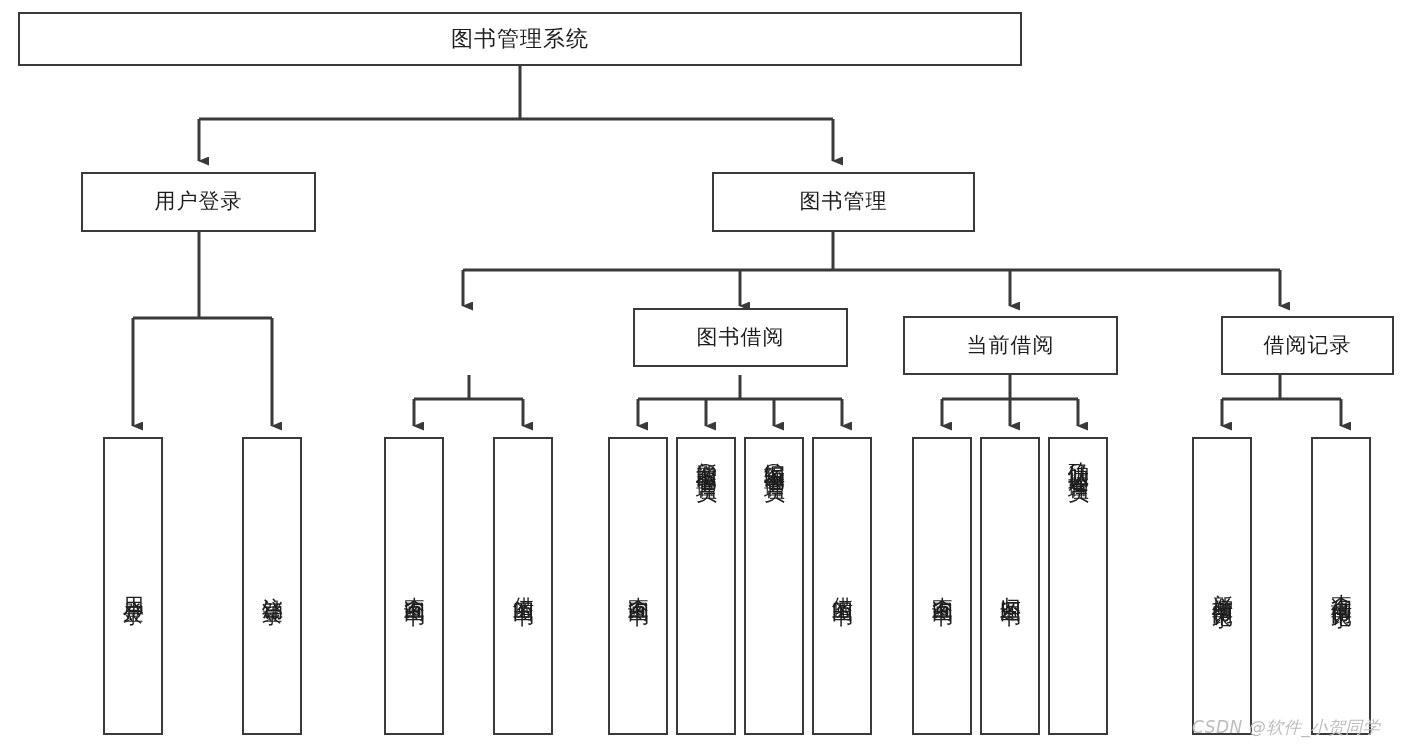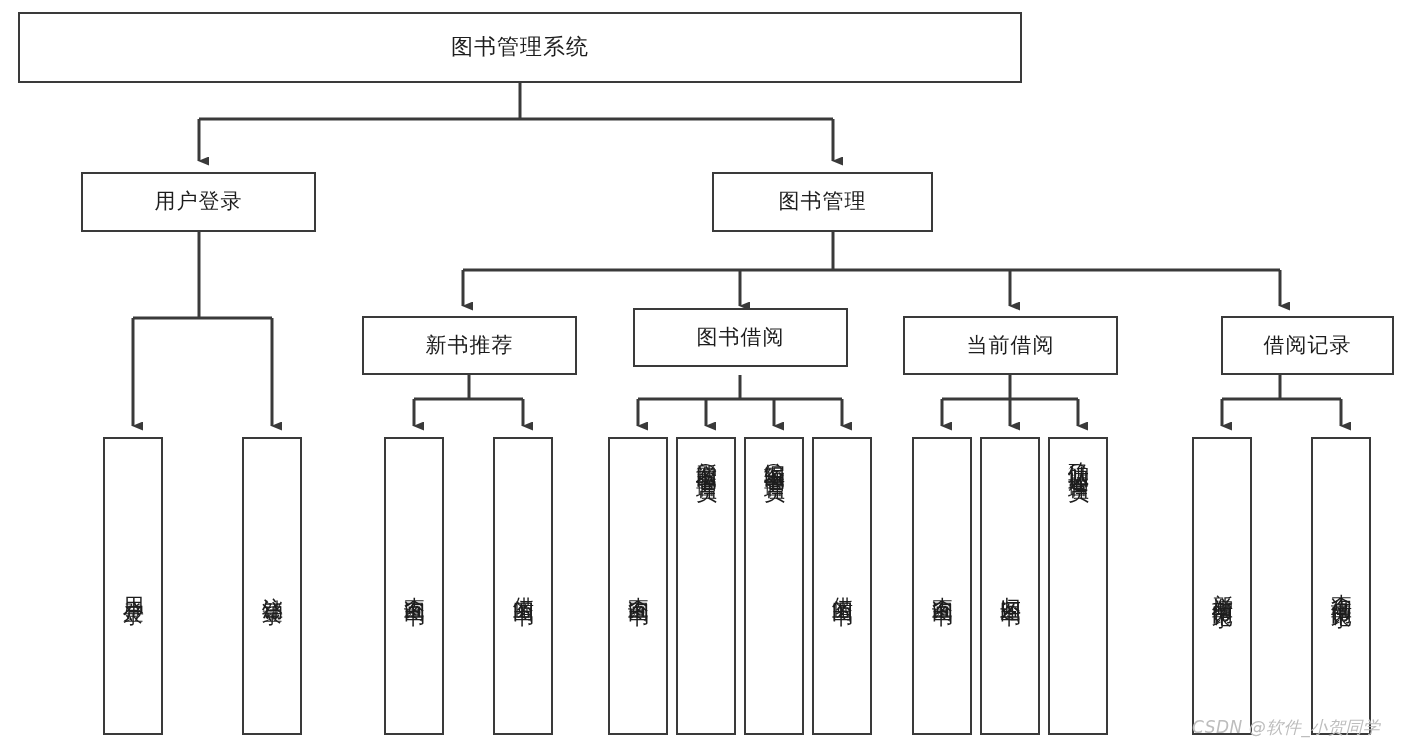--- a/index.html
+++ b/index.html
@@ -120,34 +120,31 @@
       <path d="M1010,399 L1010,426" marker-end="url(#arrow)"></path>
       <path d="M1078,399 L1078,426" marker-end="url(#arrow)"></path>
 
       <path d="M1280,375 L1280,399"></path>
       <path d="M1222,399 L1341,399"></path>
       <path d="M1222,399 L1222,426" marker-end="url(#arrow)"></path>
       <path d="M1341,399 L1341,426" marker-end="url(#arrow)"></path>
     </g>
   </svg>
 
-  <div class="node root horizontal" style="left:18px; top:12px; width:1004px; height:71px;">
+  <div class="node root horizontal" style="left:18px; top:12px; width:1004px; height:54px;">
     <span class="node-label">图书管理系统</span>
   </div>
 
   <div class="node horizontal" style="left:81px; top:172px; width:235px; height:60px;">
     <span class="node-label">用户登录</span>
   </div>
-  <div class="node horizontal" style="left:712px; top:172px; width:221px; height:60px;">
+  <div class="node horizontal" style="left:712px; top:172px; width:263px; height:60px;">
     <span class="node-label">图书管理</span>
   </div>
 
-  <div class="node horizontal" style="left:362px; top:316px; width:215px; height:59px;">
-    <span class="node-label">新书推荐</span>
-  </div>
   <div class="node horizontal" style="left:633px; top:308px; width:215px; height:59px;">
     <span class="node-label">图书借阅</span>
   </div>
   <div class="node horizontal" style="left:903px; top:316px; width:215px; height:59px;">
     <span class="node-label">当前借阅</span>
   </div>
   <div class="node horizontal" style="left:1173px; top:316px; width:173px; height:59px;margin-left:48px;">
     <span class="node-label">借阅记录</span>
   </div>
 

